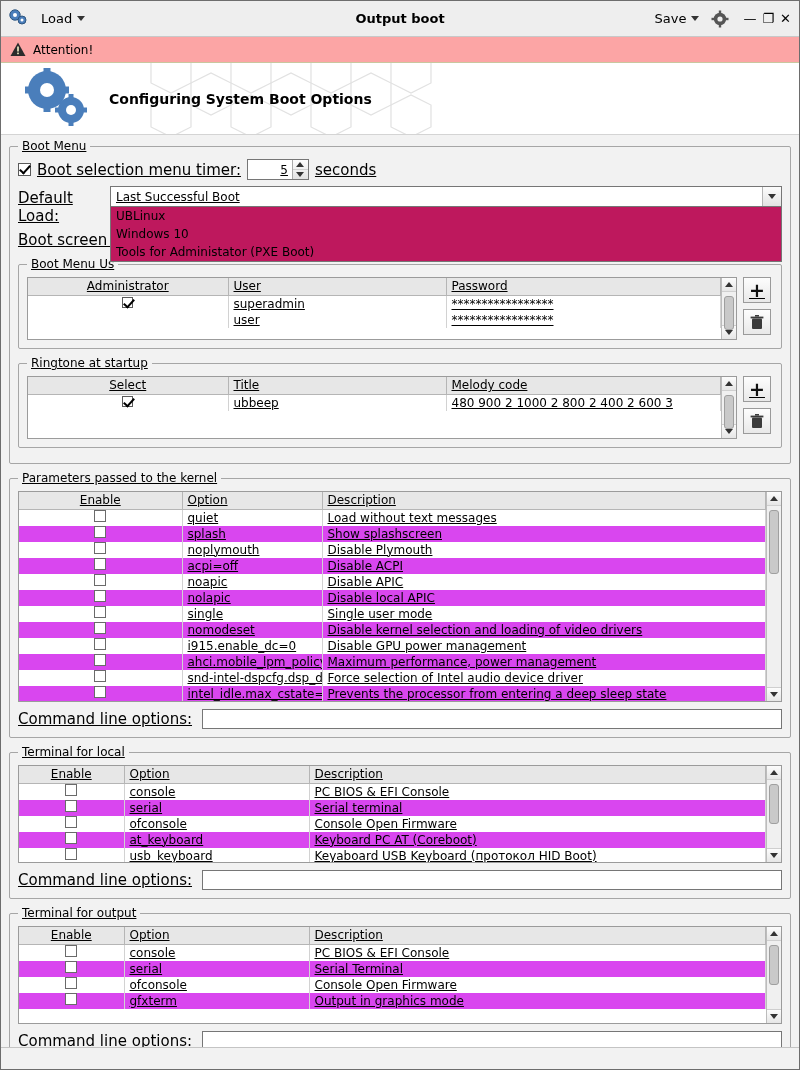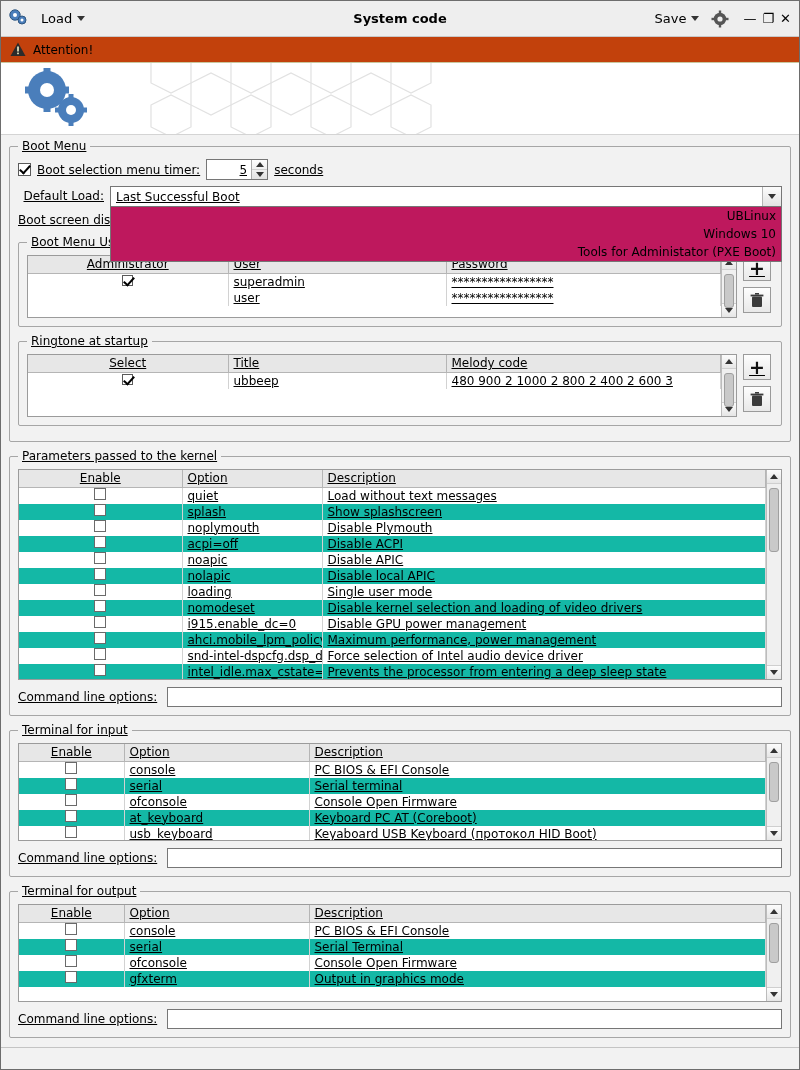--- a/index.html
+++ b/index.html
@@ -52,21 +52,21 @@
     border-left: 4px solid transparent;
     border-right: 4px solid transparent;
     border-top: 5px solid #333;
   }
   .gear-ico { width: 18px; height: 18px; }
   .win-buttons { display: flex; align-items: center; gap: 2px; margin-left: 4px; font-size: 13px; }
   .win-buttons span { padding: 0 2px; line-height: 10px;}
   
   .attention {
     height: 26px;
-    background: #c2410c;
+    background: #fca5a5;
     border-bottom: 1px solid #c9c79f;
     display: flex;
     align-items: center;
     gap: 7px;
     padding: 0 9px;
     flex: none;
     font-size: 12px;
   }
   .warn-tri { width: 16px; height: 15px; }
   
@@ -98,21 +98,21 @@
   fieldset {
     border: 1px solid #a6a6a6;
     border-radius: 2px;
     margin: 0 0 7px 0;
     padding: 6px 8px 8px 8px;
     background: #f2f2f2;
   }
   legend { padding: 0 4px; font-size: 12px; }
   .row { display: flex; align-items: center; gap: 6px; }
   .row + .row { margin-top: 6px; }
-  label.inline { font-size: 12px; }
+  label.inline { font-size: 15px; }
   
   .cb {
     width: 13px; height: 13px;
     border: 1px solid #5a5a5a;
     background: #fff;
     display: inline-block;
     position: relative;
     flex: none;
   }
   .cb.checked::after {
@@ -211,21 +211,21 @@
   th.center { text-align: center; }
   td {
     border-right: 1px solid #d2d2d2;
     font-size: 12px;
     padding: 0 5px;
     height: 16px;
     line-height: 16px;
     white-space: nowrap;
     overflow: hidden;
   }
-  tr.alt td { background: #14b8a6; }
+  tr.alt td { background: #d946ef; }
   td.center { text-align: center; }
   .scrollbar {
     width: 15px;
     background: #f0f0f0;
     border-left: 1px solid #bcbcbc;
     display: flex; flex-direction: column;
     align-items: center;
   }
   .sb-btn {
     height: 14px; width: 100%;
@@ -290,21 +290,21 @@
           </g>
           <circle cx="8" cy="9" r="2" fill="#fff"></circle>
             <circle cx="15" cy="14" r="1.5" fill="#fff"></circle>
         </svg>
       </span>
       <div class="menu-btn">
         <span>Load</span>
         <span class="caret"></span>
       </div>
     </div>
-    <div class="title">System code</div>
+    <div class="title">Output boot</div>
     <div class="tb-right">
       <div class="menu-btn">
         <span>Save</span>
         <span class="caret"></span>
       </div>
       <span class="gear-ico">
         <svg width="18" height="18" viewBox="0 0 18 18">
           <g fill="#555">
               <circle cx="9" cy="9" r="6.2"></circle>
             </g>
@@ -369,20 +369,21 @@
             <line x1="40" y1="22" x2="48" y2="22"></line>
         </g>
         <g stroke="#4a7ebb" stroke-width="5">
           <line x1="50" y1="26" x2="50" y2="32"></line>
             <line x1="50" y1="52" x2="50" y2="58"></line>
           <line x1="34" y1="42" x2="40" y2="42"></line>
             <line x1="60" y1="42" x2="66" y2="42"></line>
         </g>
       </svg>
     </span>
+    <span class="btitle">Configuring System Boot Options</span>
   </div>
 
   <div class="content">
 
     <fieldset>
       <legend>Boot Menu</legend>
       <div class="row">
         <span class="cb checked"></span>
         <label class="inline">Boot selection menu timer:</label>
         <span class="spin">
@@ -392,21 +393,21 @@
                 <i class="tri-up"></i>
               </div>
             <div>
                 <i class="tri-dn"></i>
               </div>
           </span>
         </span>
         <label class="inline">seconds</label>
       </div>
 
-      <div class="row" style="align-items:flex-start;text-align:right;">
+      <div class="row" style="align-items:flex-start;">
         <label class="inline" style="width:86px;padding-top:3px;">Default Load:</label>
         <div class="combo-wrap">
           <div class="combo">
             <span>Last Successful Boot</span>
             <span class="arrow-box">
                 <i class="tri-dn"></i>
               </span>
           </div>
           <div class="dropdown">
             <div>UBLinux</div>
@@ -577,21 +578,21 @@
                   <td>noapic</td>
                   <td>Disable APIC</td>
                 </tr>
               <tr class="alt">
                   <td class="center"><span class="small-cb"></span></td>
                   <td>nolapic</td>
                   <td>Disable local APIC</td>
                 </tr>
               <tr>
                   <td class="center"><span class="small-cb"></span></td>
-                  <td>loading</td>
+                  <td>single</td>
                   <td>Single user mode</td>
                 </tr>
               <tr class="alt">
                   <td class="center"><span class="small-cb"></span></td>
                   <td>nomodeset</td>
                   <td>Disable kernel selection and loading of video drivers</td>
                 </tr>
               <tr>
                   <td class="center"><span class="small-cb"></span></td>
                   <td>i915.enable_dc=0</td>
@@ -628,21 +629,21 @@
             </div>
         </div>
       </div>
       <div class="cmdrow">
         <label class="inline">Command line options:</label>
         <div class="txt"></div>
       </div>
     </fieldset>
 
     <fieldset>
-      <legend>Terminal for input</legend>
+      <legend>Terminal for local</legend>
       <div class="tbl-outer" style="height:98px;">
         <div class="tbl">
           <table>
             <colgroup>
                 <col style="width:105px">
                 <col style="width:185px">
                 <col>
               </colgroup>
             <thead>
                 <tr>

